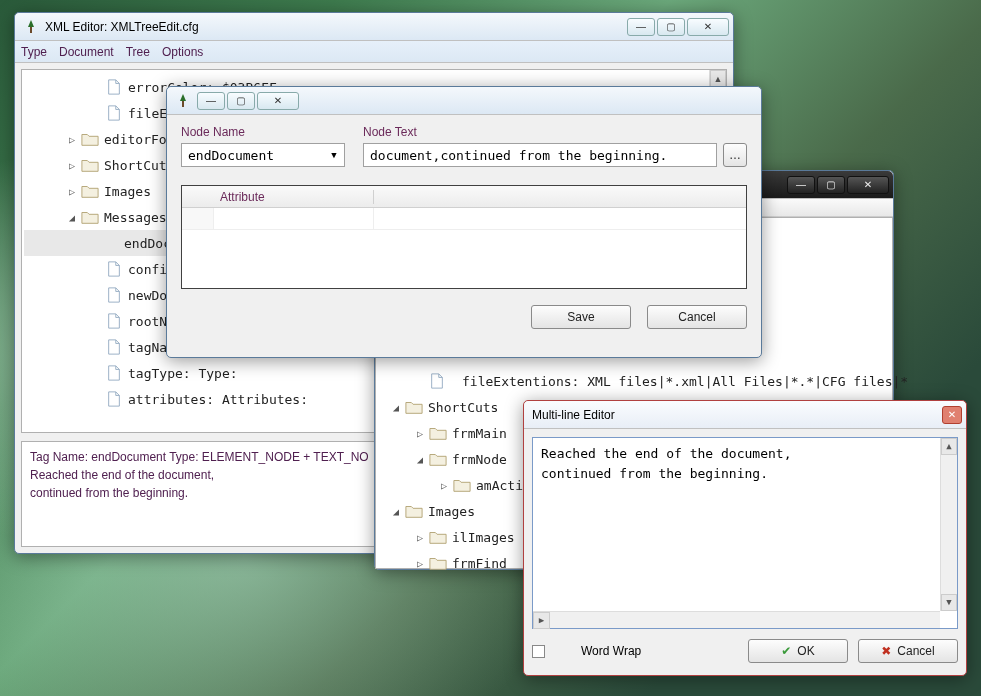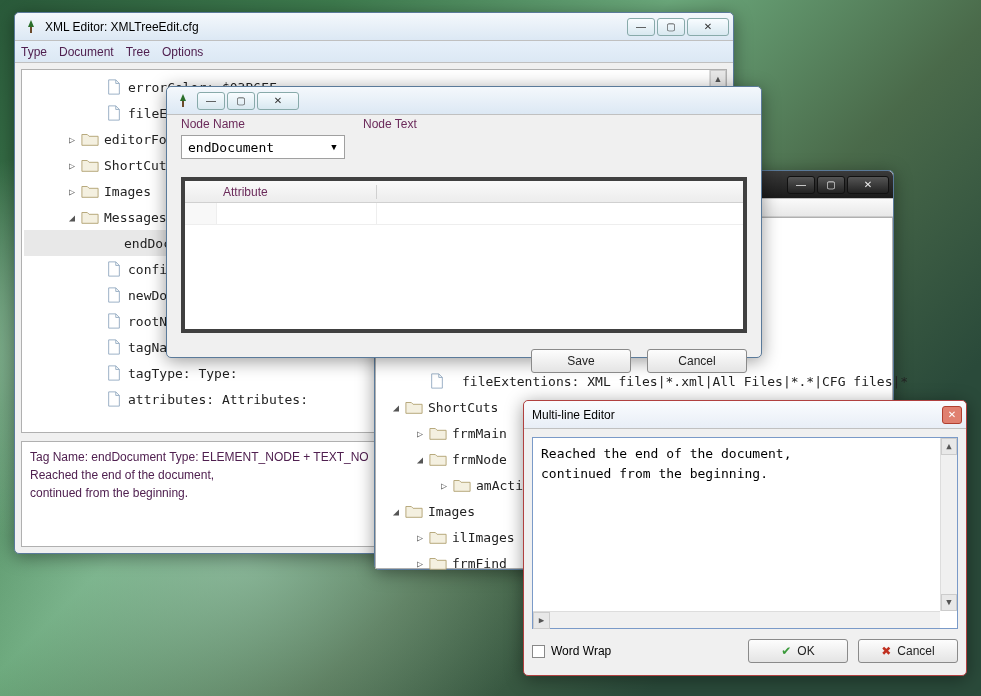--- a/index.html
+++ b/index.html
@@ -65,31 +65,31 @@
   background:#f0f0f0; border-left:1px solid #ddd;
 }
 .scroll-thumb-v { position:absolute; left:2px; right:2px; background:#c4c4c4; border:1px solid #9a9a9a; border-radius:2px; }
 .scroll-arrow { position:absolute; left:0; right:0; height:17px; background:#e8e8e8; display:flex; align-items:center; justify-content:center; font-size:9px; color:#555; border:1px solid #ccc;}
 .status-area {
   position:absolute; left:6px; right:6px; bottom:6px; height:106px;
   background:#fff; border:1px solid #b0b0b0; padding:6px 8px;
   font-size:12px; color:#502050; line-height:1.5;
 }
 
-.dlg-body { padding:2px 14px; }
+.dlg-body { padding:10px 14px; }
 .lbl { font-size:12px; color:#6b2a5a; margin-bottom:4px; display:block; }
 .combo, .txtinput {
   height:24px; border:1px solid #a0a0a0; background:#fff;
   font-family: Consolas, monospace; font-size:13px; padding:2px 6px;
   display:flex; align-items:center;
 }
 .combo { position:relative; }
 .combo .dd { position:absolute; right:2px; top:2px; bottom:2px; width:16px; display:flex; align-items:center; justify-content:center; font-size:9px; }
 .attrgrid {
-  margin-top:18px; border:4px solid #404040; height:156px; background:#fff;
+  margin-top:18px; border:1px solid #404040; height:104px; background:#fff;
 }
 .attrhdr { display:flex; background:linear-gradient(#fafafa,#ececec); border-bottom:1px solid #d0d0d0; height:22px; align-items:center; font-size:12px; color:#6b2a5a;}
 .attrhdr .c1 { width:32px; border-right:1px solid #d0d0d0; }
 .attrhdr .c2 { width:160px; padding-left:6px; border-right:1px solid #d0d0d0;}
 .attrhdr .c3 { flex:1; padding-left:6px; }
 .attrrow { display:flex; height:22px; border-bottom:1px solid #eee; }
 .attrrow .c1 { width:32px; border-right:1px solid #eee; background:#f8f8f8;}
 .attrrow .c2 { width:160px; border-right:1px solid #eee;}
 .attrrow .c3 { flex:1; }
 .btn {
@@ -384,20 +384,26 @@
     <div style="display:flex; gap:18px;">
       <div style="width:164px;">
         <span class="lbl">Node Name</span>
         <div class="combo">
           <span>endDocument</span>
           <span class="dd">▼</span>
         </div>
       </div>
       <div style="flex:1;">
         <span class="lbl">Node Text</span>
+        <div style="display:flex; gap:6px;">
+          <div class="txtinput" style="flex:1; overflow:hidden;">
+            <span>document,continued from the beginning.</span>
+          </div>
+          <div class="btn small">…</div>
+        </div>
       </div>
     </div>
     <div class="attrgrid">
       <div class="attrhdr">
         <div class="c1"></div>
         <div class="c2">Attribute</div>
       </div>
       <div class="attrrow">
         <div class="c1"></div>
           <div class="c2"></div>
@@ -429,21 +435,21 @@
       <div class="mle-sb-v">
         <div class="scroll-arrow" style="top:0">▲</div>
         <div class="scroll-arrow" style="bottom:0">▼</div>
       </div>
       <div class="mle-sb-h">
         <div class="scroll-arrow" style="left:0;top:0;width:17px;height:17px;">◀</div>
         <div class="scroll-arrow" style="right:0;top:0;width:17px;height:17px;">▶</div>
       </div>
     </div>
     <div style="display:flex; align-items:center; margin-top:10px;">
-      <label style="display:flex; align-items:center;">
+      <label style="display:flex; align-items:center;gap:30px;">
         <span class="chk"></span>
         <span>Word Wrap</span>
       </label>
       <div style="flex:1;"></div>
       <div class="btn" style="margin-right:10px;">
         <span style="color:#3a9a3a;">✔</span>
         <span>OK</span>
       </div>
       <div class="btn">
         <span style="color:#c03020;">✖</span>

